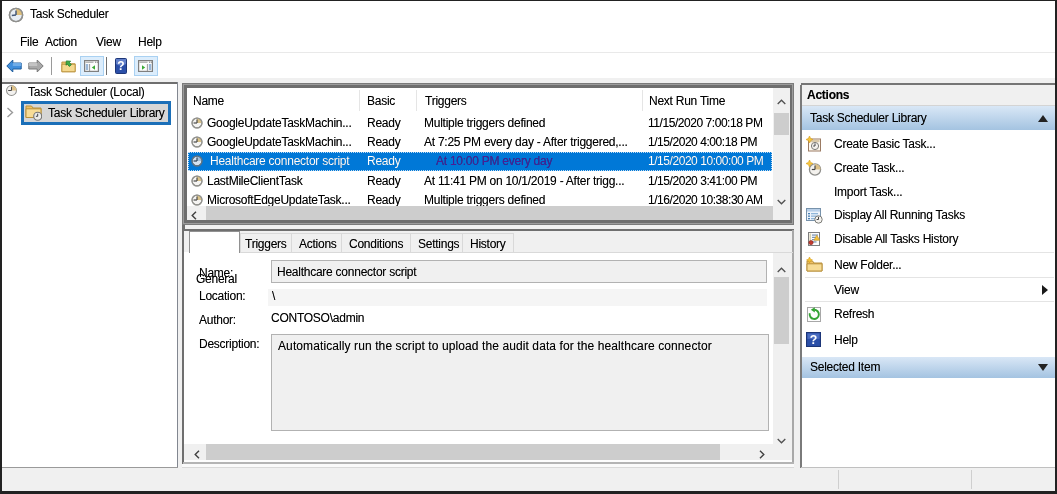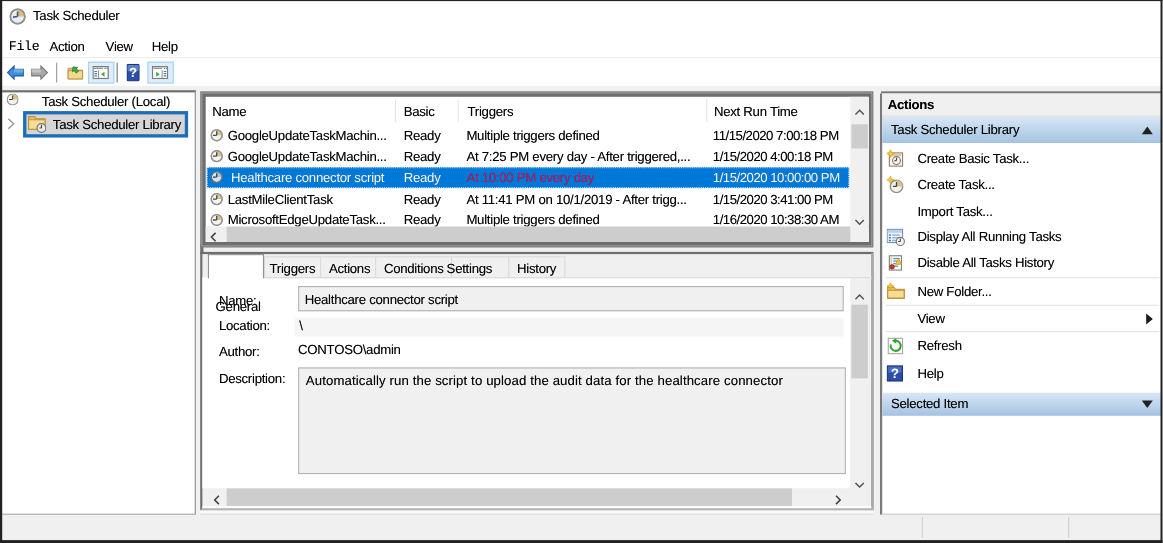--- a/index.html
+++ b/index.html
@@ -16,21 +16,21 @@
 <svg width="16" height="16" viewBox="0 0 16 16">
  <circle cx="8" cy="8" r="6.6" fill="#e7edf4" stroke="#8f8f8c" stroke-width="1.4"></circle>
  <path d="M8 8 L8 1.4 A6.6 6.6 0 0 1 14.6 8 Z" fill="#ddbe7a"></path>
  <circle cx="8" cy="8" r="6.6" fill="none" stroke="#90908d" stroke-width="1.4"></circle>
  <line x1="8" y1="8" x2="8" y2="3.4" stroke="#44597a" stroke-width="1.5"></line>
  <line x1="8" y1="8" x2="3.8" y2="8.6" stroke="#44597a" stroke-width="1.5"></line>
 </svg>
 </div>
 <div class="txt" style="left:30px;top:8px;">Task Scheduler</div>
 
-<div class="txt" style="left:8px;top:36px;font-family:Liberation Mono, monospace;">File</div>
+<div class="txt" style="left:20px;top:36px;">File</div>
 <div class="txt" style="left:45px;top:36px;">Action</div>
 <div class="txt" style="left:96px;top:36px;">View</div>
 <div class="txt" style="left:138px;top:36px;">Help</div>
 <div class="abs" style="left:0;top:52px;width:1057px;height:1px;background:#e9e9e9;"></div>
 
 <div class="abs" id="toolbar" style="left:0;top:53px;width:1057px;height:25px;background:#fff;"></div>
 
 <div class="abs" style="left:6px;top:59px;">
 <svg width="16" height="14" viewBox="0 0 16 14">
  <path d="M0.8 7 L6.8 1 L6.8 4 L15.2 4 L15.2 10 L6.8 10 L6.8 13 Z" fill="#3f8edc" stroke="#1d5c9c" stroke-width="1"></path>
@@ -100,21 +100,21 @@
 <div class="abs" style="left:177px;top:82px;width:1px;height:386px;background:#828790;"></div>
 <div class="abs" style="left:2px;top:467px;width:176px;height:1px;background:#9a9a9a;"></div>
 <div class="abs" style="left:6px;top:85px;width:11px;height:11px;">
 <svg width="11" height="11" viewBox="0 0 16 16">
  <circle cx="8" cy="8" r="7.2" fill="#f2f1ef" stroke="#8f8f8c" stroke-width="1.5"></circle>
  <path d="M8 8 L8 0.8 A7.2 7.2 0 0 1 15.2 8 Z" fill="#dcc189"></path>
  <line x1="8" y1="8" x2="8" y2="2.6" stroke="#454545" stroke-width="1.4"></line>
  <line x1="8" y1="8" x2="3.2" y2="8" stroke="#454545" stroke-width="1.4"></line>
 </svg>
 </div>
-<div class="txt" style="left:28px;top:85.5px;margin-left:10px;">Task Scheduler (Local)</div>
+<div class="txt" style="left:28px;top:85.5px;">Task Scheduler (Local)</div>
 
 <div class="abs" style="left:21px;top:101px;width:150px;height:24px;background:#d6d6d6;border:3px solid #1b6fb8;"></div>
 <div class="abs" style="left:5px;top:107px;">
 <svg width="10" height="11" viewBox="0 0 10 11">
  <path d="M2.5 1 L7.5 5.5 L2.5 10" fill="none" stroke="#9a9a9a" stroke-width="1.4"></path>
 </svg>
 </div>
 <div class="abs" style="left:25px;top:103px;">
 <svg width="17" height="18" viewBox="0 0 17 18">
  <path d="M1 3 L6.5 3 L8 5 L16 5 L16 14.5 L1 14.5 Z" fill="#efc164" stroke="#b9913c" stroke-width="1"></path>
@@ -168,21 +168,21 @@
 
 <div class="abs" style="left:191px;top:155px;"><svg width="12" height="12" viewBox="0 0 16 16">
  <circle cx="8" cy="8" r="6.6" fill="#d4e2ef" stroke="#5d7282" stroke-width="1.6"></circle>
  <path d="M8 8 L8 1.4 A6.6 6.6 0 0 1 14.6 8 Z" fill="#a5c1da"></path>
  <circle cx="8" cy="8" r="6.6" fill="none" stroke="#5d7282" stroke-width="1.6"></circle>
  <line x1="8" y1="8" x2="8" y2="3.2" stroke="#2e4458" stroke-width="1.6"></line>
  <line x1="8" y1="8" x2="3.4" y2="8" stroke="#2e4458" stroke-width="1.6"></line>
 </svg></div>
 <div class="txt" style="left:210px;top:155px;color:#fff;">Healthcare connector script</div>
 <div class="txt" style="left:367px;top:155px;color:#fff;">Ready</div>
-<div class="txt" style="left:424px;top:155px;color:#be185d;">At 10:00 PM every day</div>
+<div class="txt" style="left:436px;top:155px;color:#4c1d95;">At 10:00 PM every day</div>
 <div class="txt" style="left:648px;top:155px;color:#fff;letter-spacing:-0.45px;">1/15/2020 10:00:00 PM</div>
 
 <div class="abs" style="left:191px;top:175px;"><svg width="12" height="12" viewBox="0 0 16 16">
  <circle cx="8" cy="8" r="6.6" fill="#f5f4f2" stroke="#93938f" stroke-width="1.6"></circle>
  <path d="M8 8 L8 1.4 A6.6 6.6 0 0 1 14.6 8 Z" fill="#d9c289"></path>
  <circle cx="8" cy="8" r="6.6" fill="none" stroke="#93938f" stroke-width="1.6"></circle>
  <line x1="8" y1="8" x2="8" y2="3.2" stroke="#4a4a4a" stroke-width="1.6"></line>
  <line x1="8" y1="8" x2="3.4" y2="8" stroke="#4a4a4a" stroke-width="1.6"></line>
 </svg></div>
 <div class="txt" style="left:207px;top:175px;">LastMileClientTask</div>
@@ -229,21 +229,21 @@
 <div class="abs" style="left:291px;top:234px;width:1px;height:18px;background:#d9d9d9;"></div>
 <div class="abs" style="left:341px;top:234px;width:1px;height:18px;background:#d9d9d9;"></div>
 <div class="abs" style="left:410px;top:234px;width:1px;height:18px;background:#d9d9d9;"></div>
 <div class="abs" style="left:462px;top:234px;width:1px;height:18px;background:#d9d9d9;"></div>
 <div class="abs" style="left:514px;top:252px;width:279px;height:1px;background:#d9d9d9;"></div>
 <div class="abs" style="left:189px;top:231px;width:51px;height:22px;background:#fff;border:1px solid #919191;border-bottom:none;"></div>
 <div class="txt" style="left:196px;top:237px;margin-top:36px;">General</div>
 <div class="txt" style="left:245px;top:238px;">Triggers</div>
 <div class="txt" style="left:299px;top:238px;">Actions</div>
 <div class="txt" style="left:349px;top:238px;">Conditions</div>
-<div class="txt" style="left:406px;top:238px;">Settings</div>
+<div class="txt" style="left:418px;top:238px;">Settings</div>
 <div class="txt" style="left:470px;top:238px;">History</div>
 
 <div class="txt" style="left:199px;top:267px;">Name:</div>
 <div class="abs" style="left:271px;top:260px;width:496px;height:23px;background:#f0f0f0;border:1px solid #b2b2b2;"></div>
 <div class="txt" style="left:277px;top:266px;">Healthcare connector script</div>
 <div class="abs" style="left:268px;top:289px;width:499px;height:17px;background:#f5f5f5;"></div>
 <div class="txt" style="left:199px;top:290px;">Location:</div>
 <div class="txt" style="left:272px;top:290px;">\</div>
 <div class="txt" style="left:199px;top:314px;">Author:</div>
 <div class="txt" style="left:271px;top:312px;">CONTOSO\admin</div>

